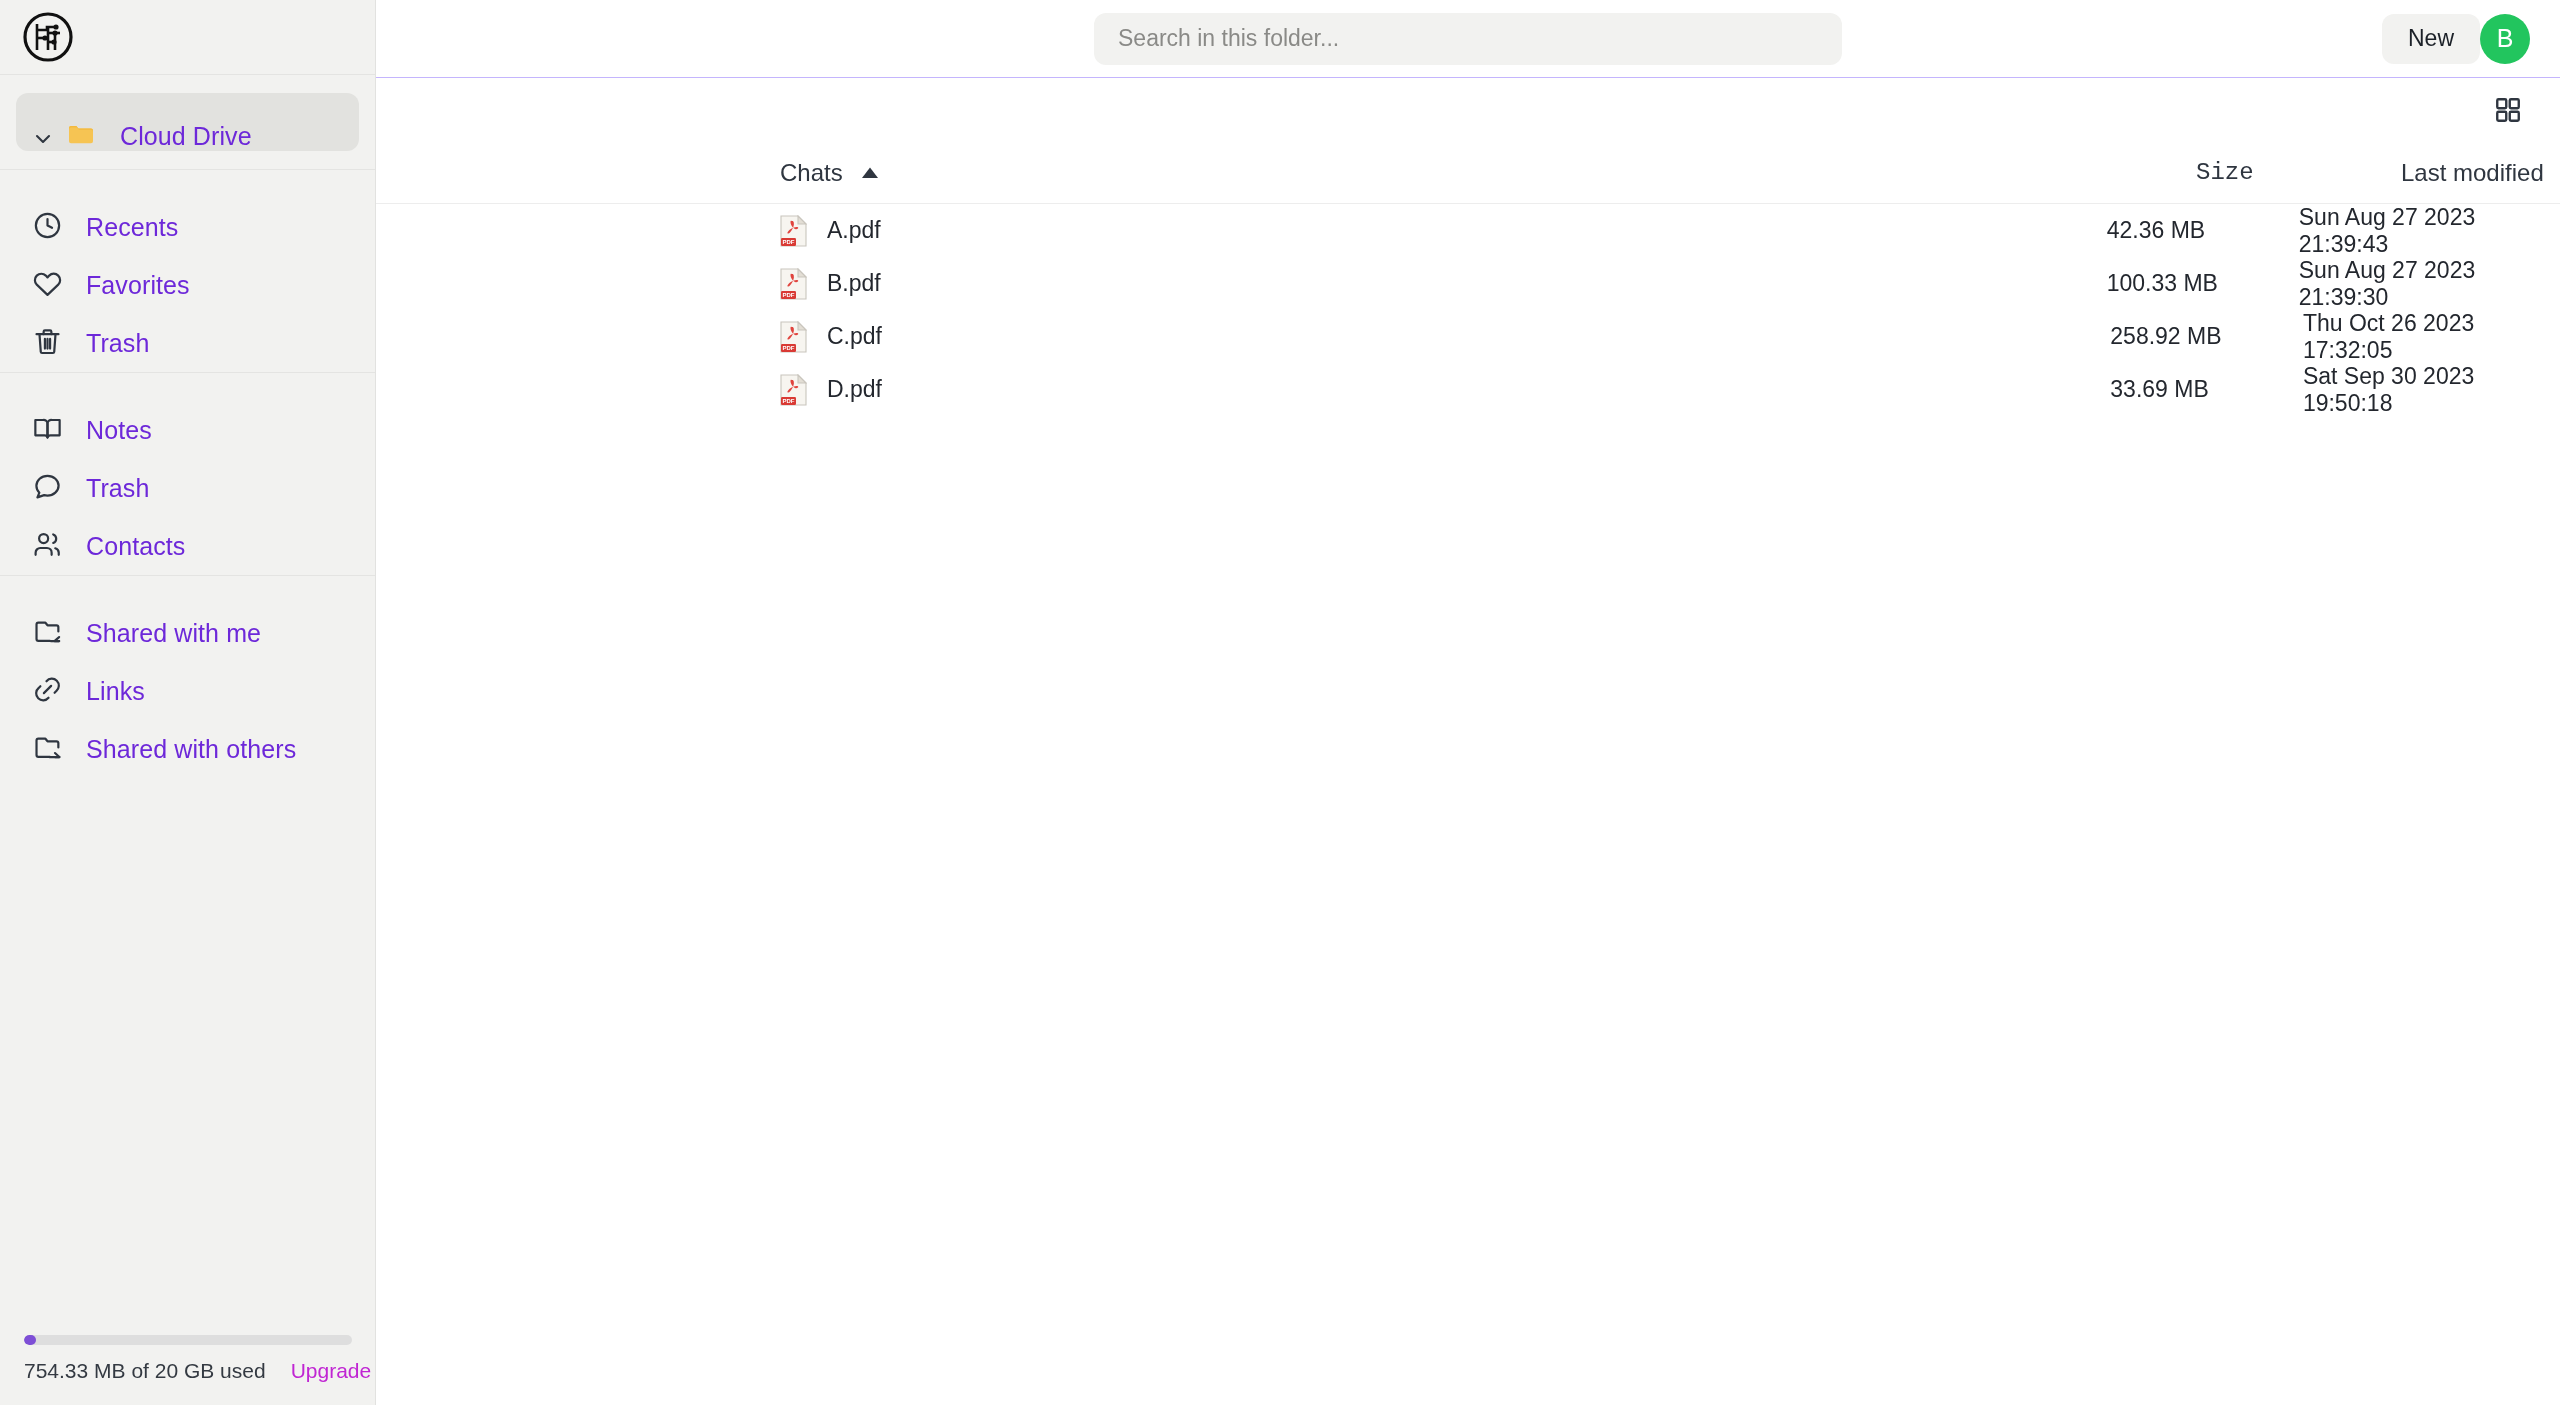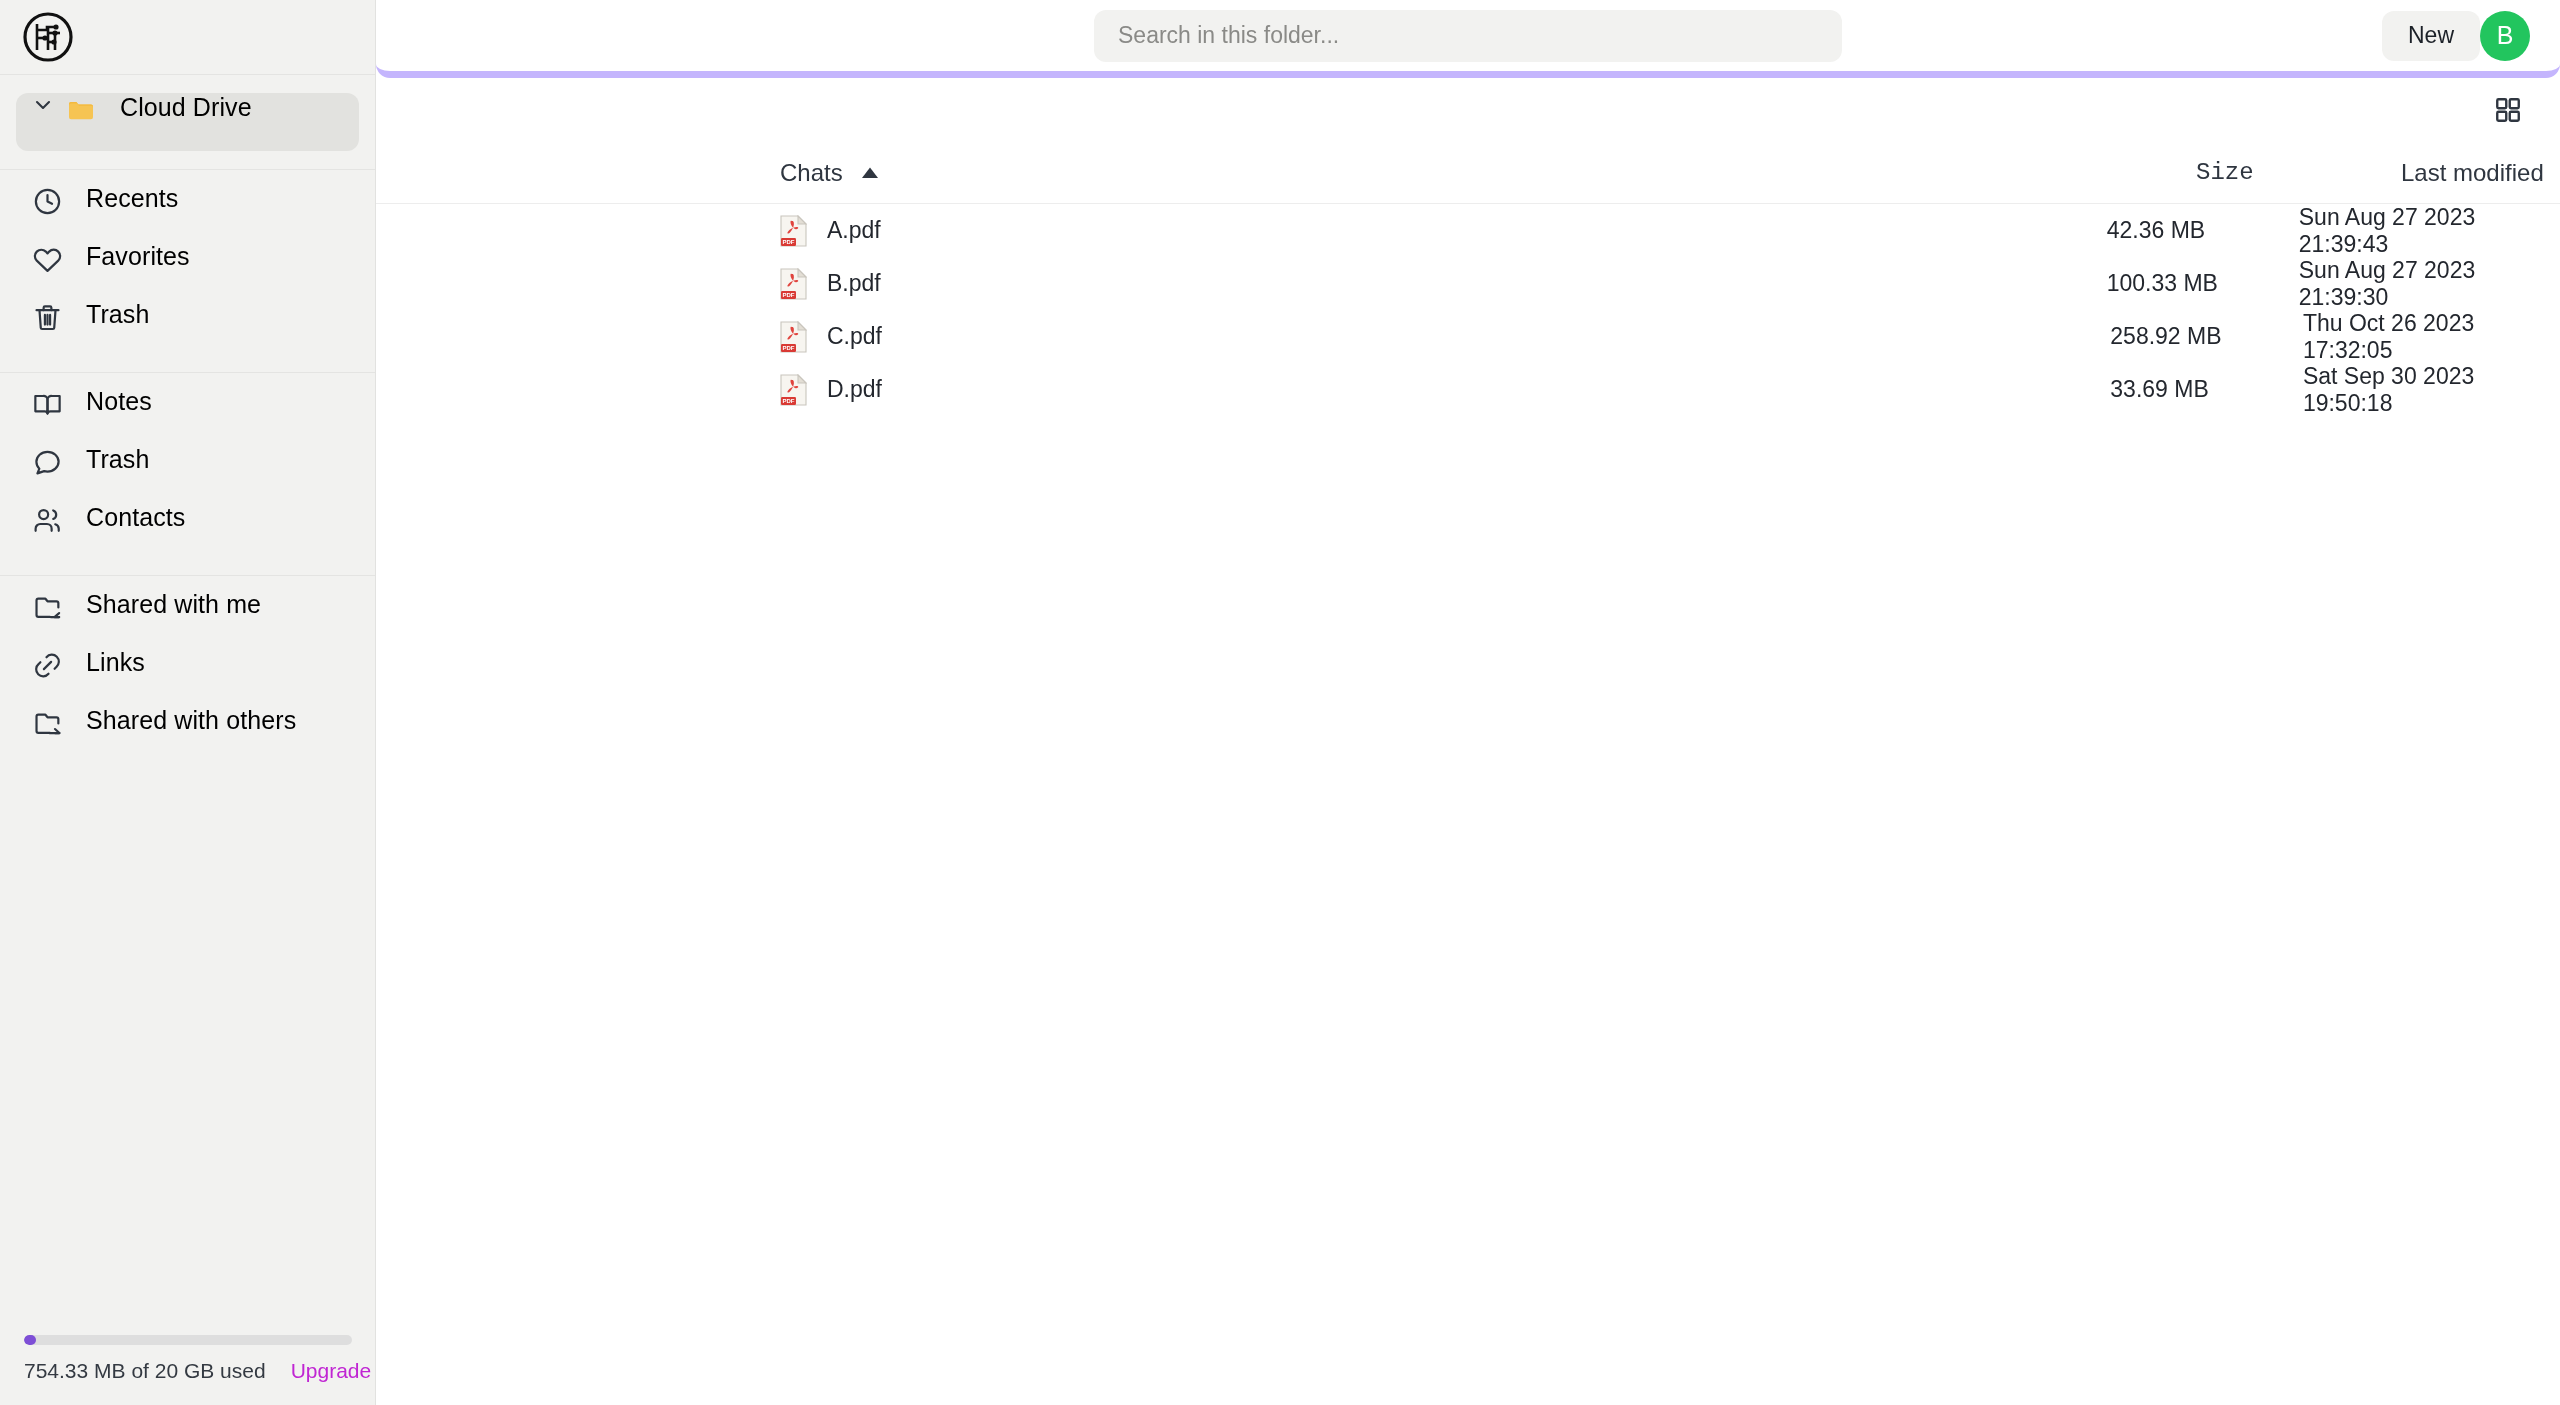--- a/index.html
+++ b/index.html
@@ -27,26 +27,26 @@
     padding-left: 22px;
     border-bottom: 1px solid #e4e4e2;
   }
   .logo-mark { width: 52px; height: 52px; display:block; }
 
   .nav-block { padding: 14px 16px; }
   .nav-block + .nav-block { border-top: 1px solid #e4e4e2; }
   .nav-block.first { padding-top: 18px; padding-bottom: 18px; }
 
   .nav-item {
-    display: flex; align-items: flex-start;
+    display: flex; align-items: flex-end;
     height: 58px;
     border-radius: 12px;
     padding: 0 14px;
     cursor: pointer;
-    color: #000000;
+    color: #6d28d9;
     font-size: 25px;
     letter-spacing: .1px;
   }
   .nav-item.active { background: #e2e2df; }
   .nav-item .ico {
     width: 34px; height: 34px;
     display: flex; align-items: center; justify-content: center;
     margin-right: 22px;
     flex: 0 0 34px;
   }
@@ -72,24 +72,23 @@
   .storage-row { display:flex; align-items:center; justify-content:space-between; }
   .storage-text { font-size: 21px; color: #343a42; white-space: nowrap; }
   .upgrade-link { font-size: 21px; color: #c026d3; cursor: pointer; text-decoration: none; margin-left: 25px; }
 
   
   .main { flex: 1 1 auto; height: 1405px; display: flex; flex-direction: column; background: #fff; min-width: 0; }
 
   .topbar {
     height: 78px; flex: 0 0 78px;
     display: flex; align-items: center;
-    border-bottom: 7px solid #c4b5fd;
+    border-bottom: 1px solid #c4b5fd;
     position: relative;
     padding: 1px 30px;
-    border-radius: 14px;
   }
   .search-wrap { position: absolute; left: 50%; transform: translateX(-50%); width: 748px; }
   .search-input {
     width: 100%; height: 52px;
     background: #f2f2f0; border: none; border-radius: 12px;
     padding: 0 24px; font-size: 23px; color: #2f3640;
     font-family: "Liberation Sans", sans-serif;
     outline: none;
   }
   .search-input::placeholder { color: #8a8a87; }

